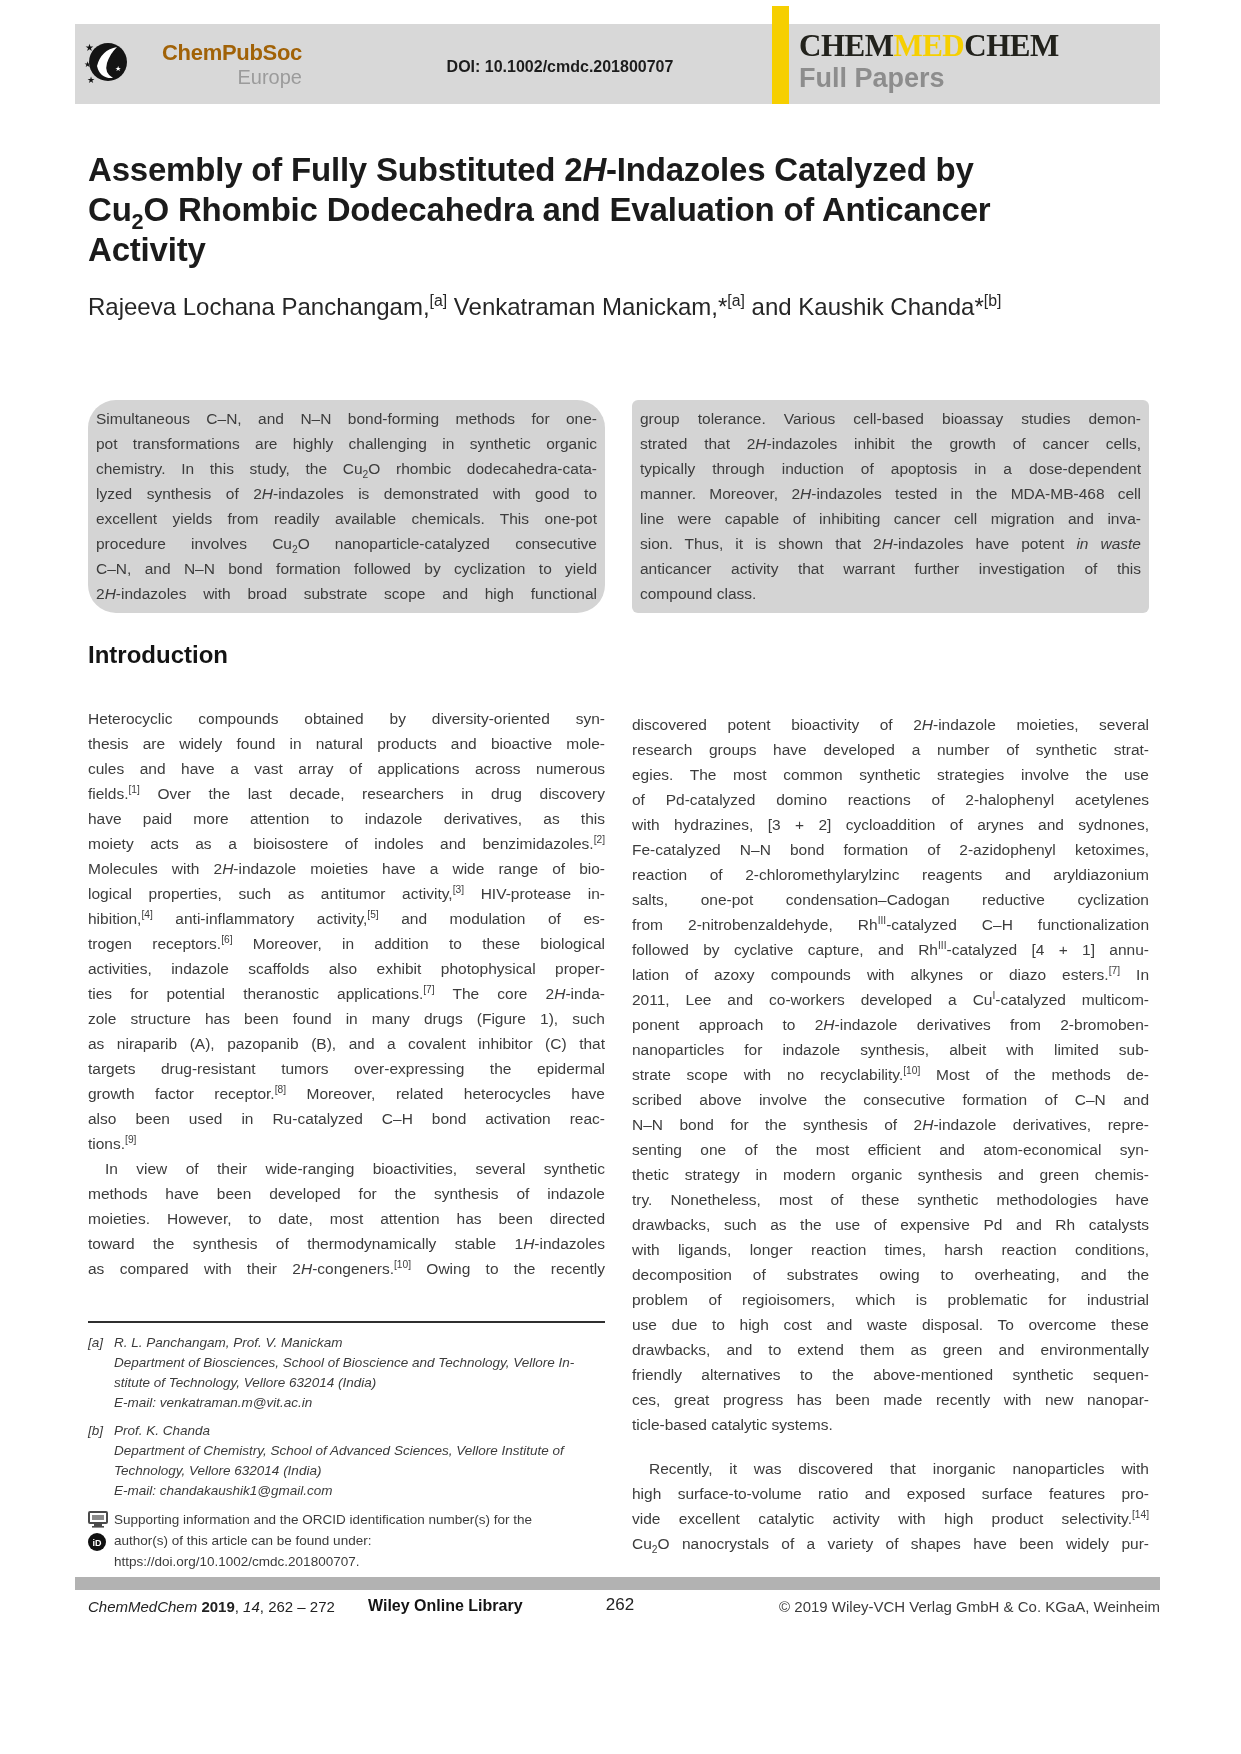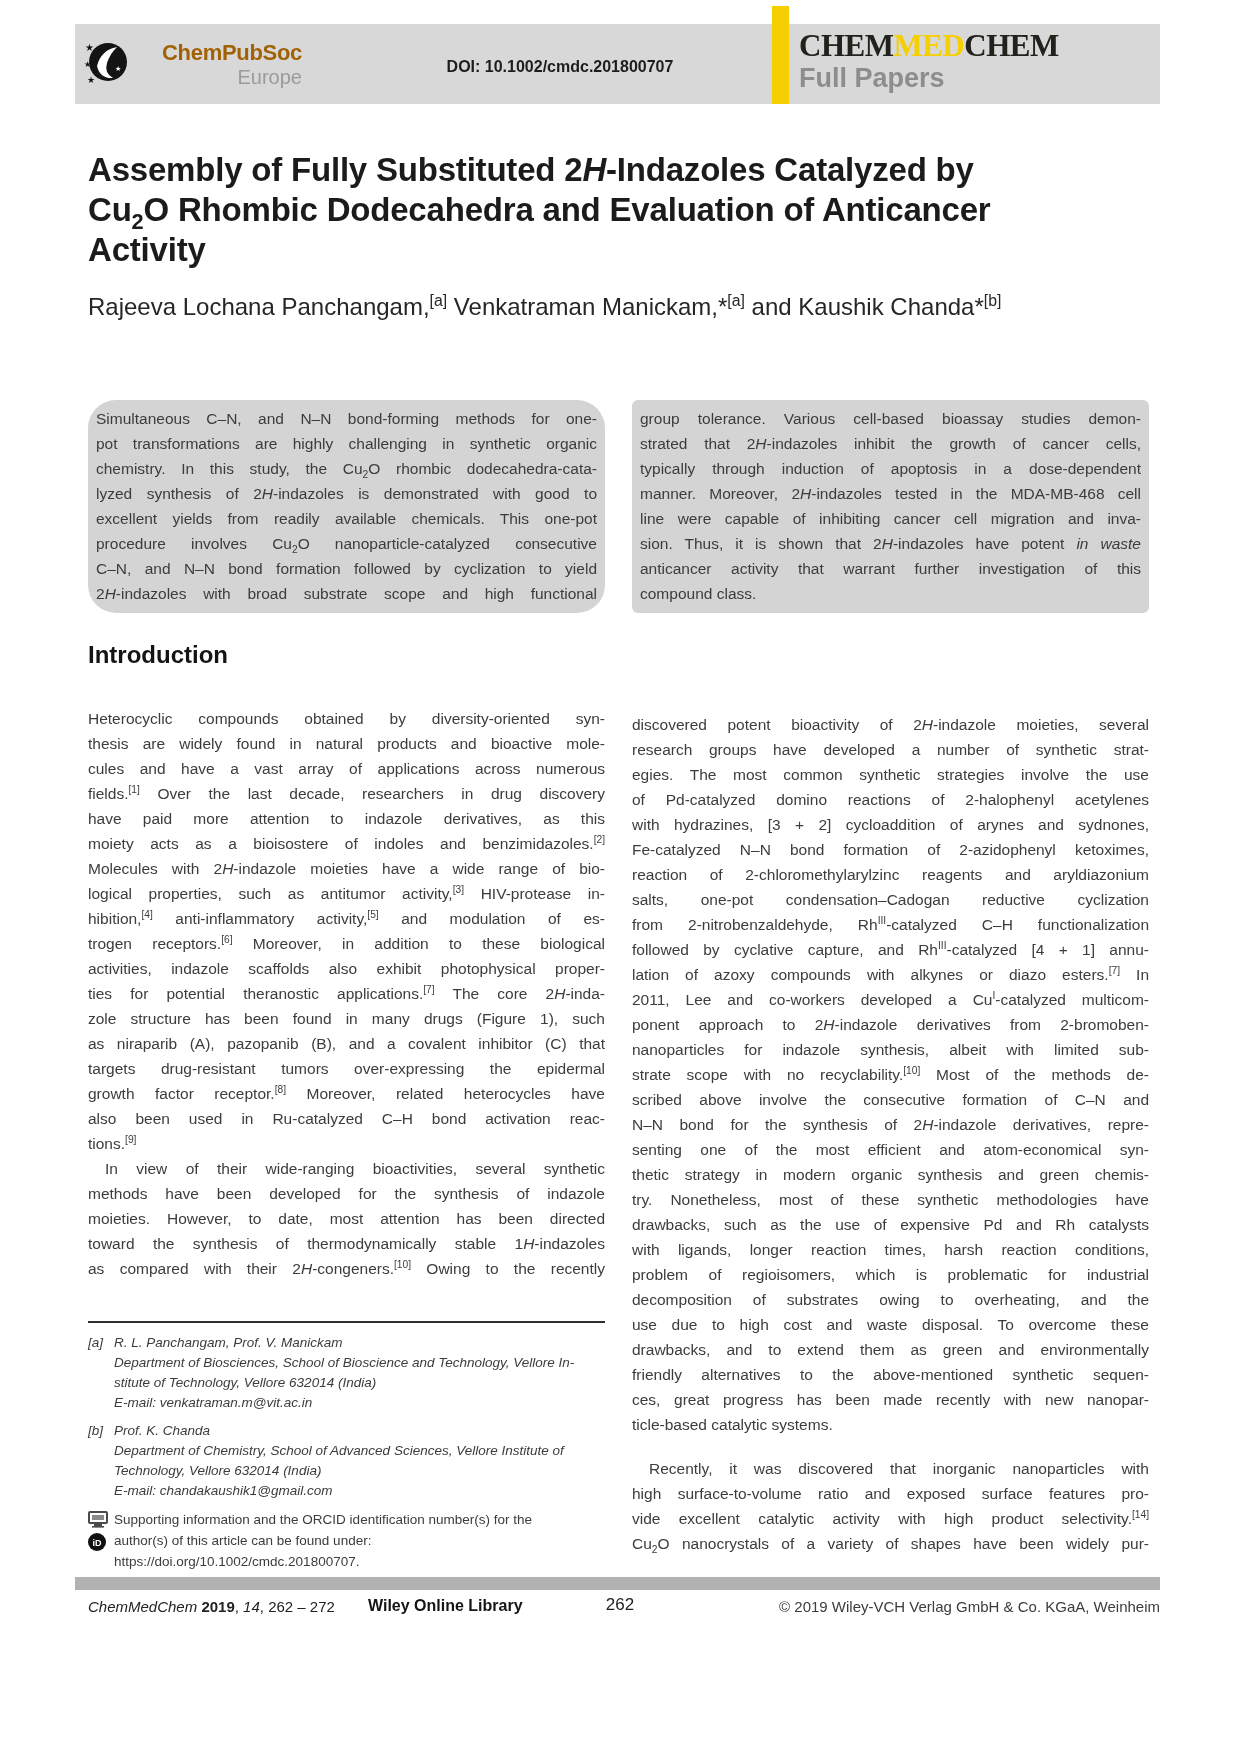--- a/index.html
+++ b/index.html
@@ -160,22 +160,22 @@
       <div class="ln">ponent approach to 2<i>H</i>-indazole derivatives from 2-bromoben-</div>
       <div class="ln">nanoparticles for indazole synthesis, albeit with limited sub-</div>
       <div class="ln">strate scope with no recyclability.<sup>[10]</sup> Most of the methods de-</div>
       <div class="ln">scribed above involve the consecutive formation of C–N and</div>
       <div class="ln">N–N bond for the synthesis of 2<i>H</i>-indazole derivatives, repre-</div>
       <div class="ln">senting one of the most efficient and atom-economical syn-</div>
       <div class="ln">thetic strategy in modern organic synthesis and green chemis-</div>
       <div class="ln">try. Nonetheless, most of these synthetic methodologies have</div>
       <div class="ln">drawbacks, such as the use of expensive Pd and Rh catalysts</div>
       <div class="ln">with ligands, longer reaction times, harsh reaction conditions,</div>
+      <div class="ln">decomposition of substrates owing to overheating, and the</div>
       <div class="ln">problem of regioisomers, which is problematic for industrial</div>
-      <div class="ln">decomposition of substrates owing to overheating, and the</div>
       <div class="ln">use due to high cost and waste disposal. To overcome these</div>
       <div class="ln">drawbacks, and to extend them as green and environmentally</div>
       <div class="ln">friendly alternatives to the above-mentioned synthetic sequen-</div>
       <div class="ln">ces, great progress has been made recently with new nanopar-</div>
       <div class="ln last">ticle-based catalytic systems.</div>
     </div>
   <div class="col p2R bodytext">
       <div class="ln ind">Recently, it was discovered that inorganic nanoparticles with</div>
       <div class="ln">high surface-to-volume ratio and exposed surface features pro-</div>
       <div class="ln">vide excellent catalytic activity with high product selectivity.<sup>[14]</sup></div>

